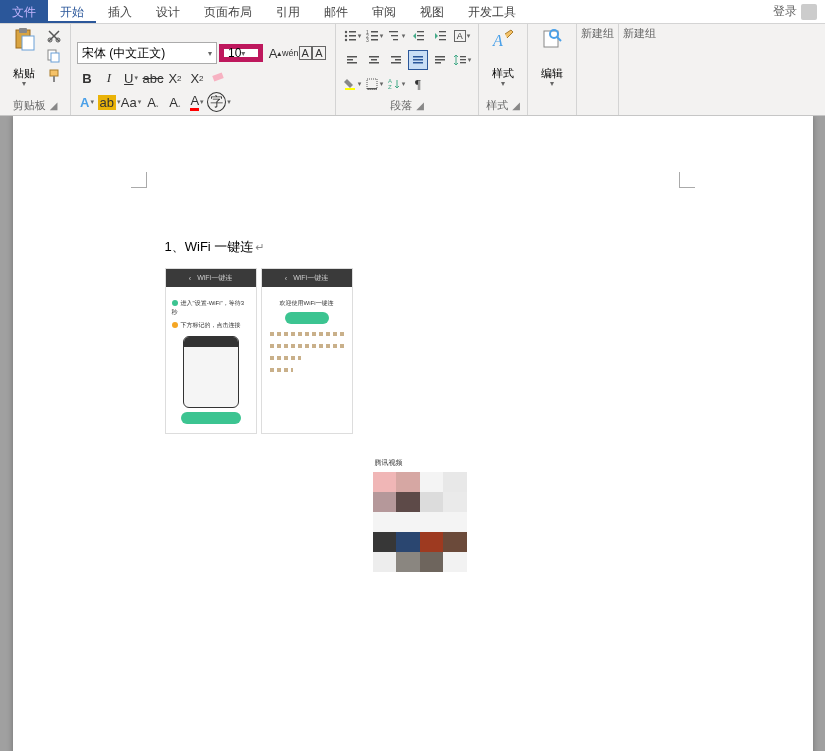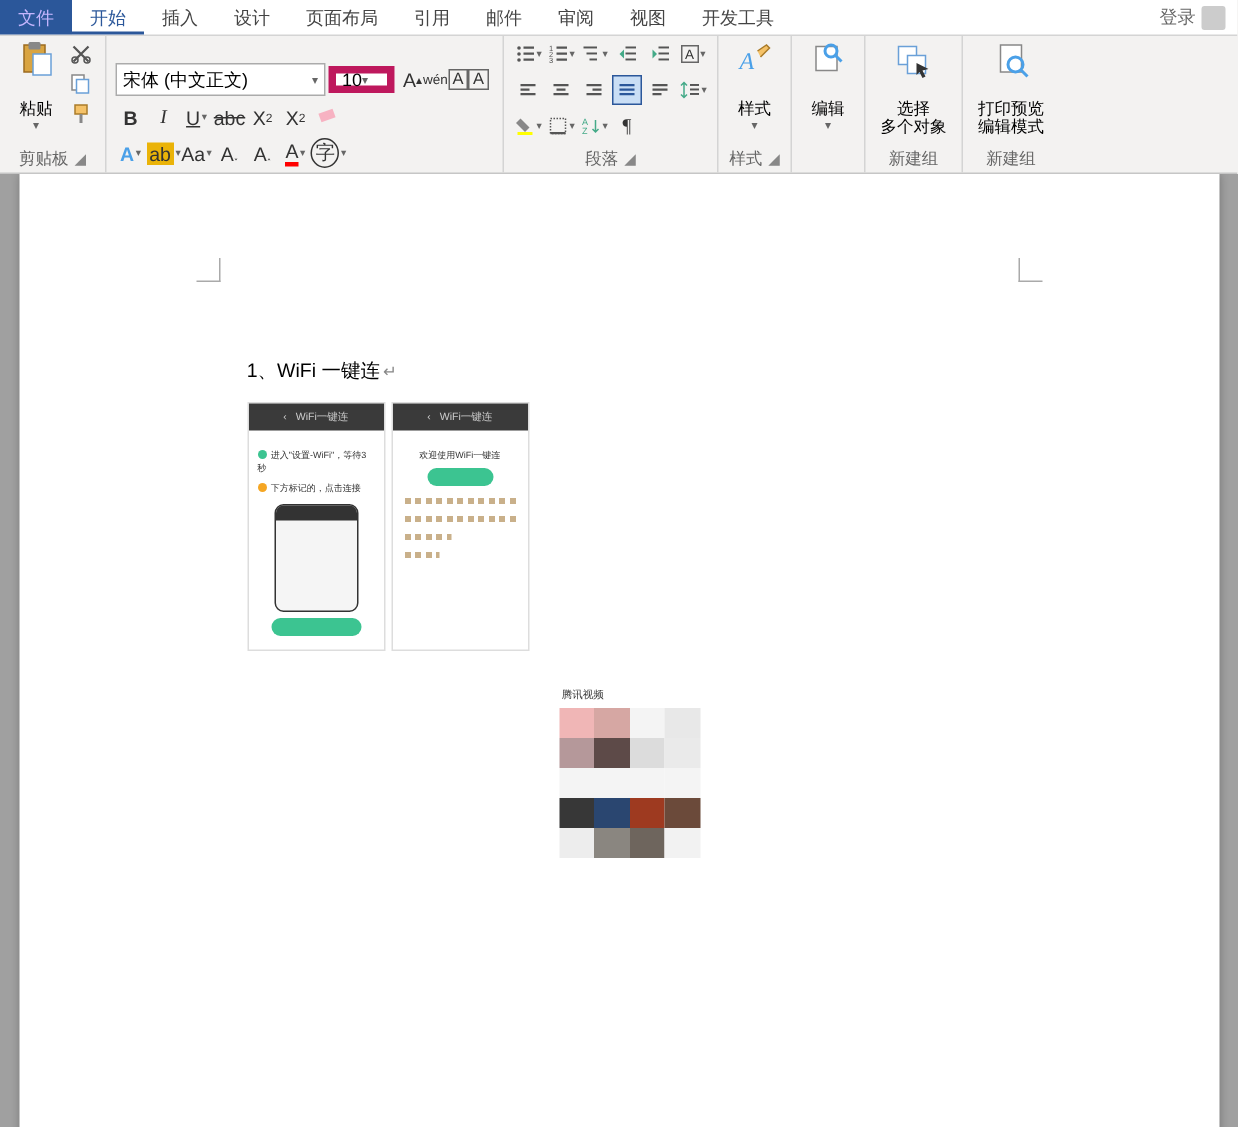--- a/index.html
+++ b/index.html
@@ -367,52 +367,26 @@
             </svg>
           </span>
         <span class="lbl">编辑</span>
         <span style="font-size:8px;color:#666">▾</span>
       </div>
     </div>
     <div class="rgroup-label">&nbsp;</div>
   </div>
 
   <div class="rgroup">
-    <div class="rgroup-body">
-      <div class="bigbtn" style="width:52px">
-        <span class="icon">
-            <svg width="24" height="24">
-              <rect x="2" y="3" width="12" height="12" fill="#fff" stroke="#6aa0d8"></rect>
-              <rect x="8" y="9" width="12" height="12" fill="#fff" stroke="#6aa0d8"></rect>
-              <path d="M14 14 L22 18 L18 19 L20 23 L18 24 L16 20 L14 22 Z" fill="#333"></path>
-            </svg>
-          </span>
-        <span class="lbl" style="white-space:pre-line">选择
-多个对象</span>
-      </div>
-    </div>
     <div class="rgroup-label">
         <span>新建组</span>
       </div>
   </div>
 
   <div class="rgroup" style="border-right:none">
-    <div class="rgroup-body">
-      <div class="bigbtn" style="width:52px">
-        <span class="icon">
-            <svg width="24" height="24">
-              <rect x="5" y="2" width="14" height="18" fill="#fff" stroke="#888"></rect>
-              <circle cx="15" cy="15" r="5" fill="none" stroke="#4aa0e8" stroke-width="2"></circle>
-              <path d="M19 19 L23 23" stroke="#4aa0e8" stroke-width="2"></path>
-            </svg>
-          </span>
-        <span class="lbl" style="white-space:pre-line">打印预览
-编辑模式</span>
-      </div>
-    </div>
     <div class="rgroup-label">
         <span>新建组</span>
       </div>
   </div>
 
 </div>
 
 <div class="doc-area">
   <div class="page">
     <div class="corner tl"></div>

